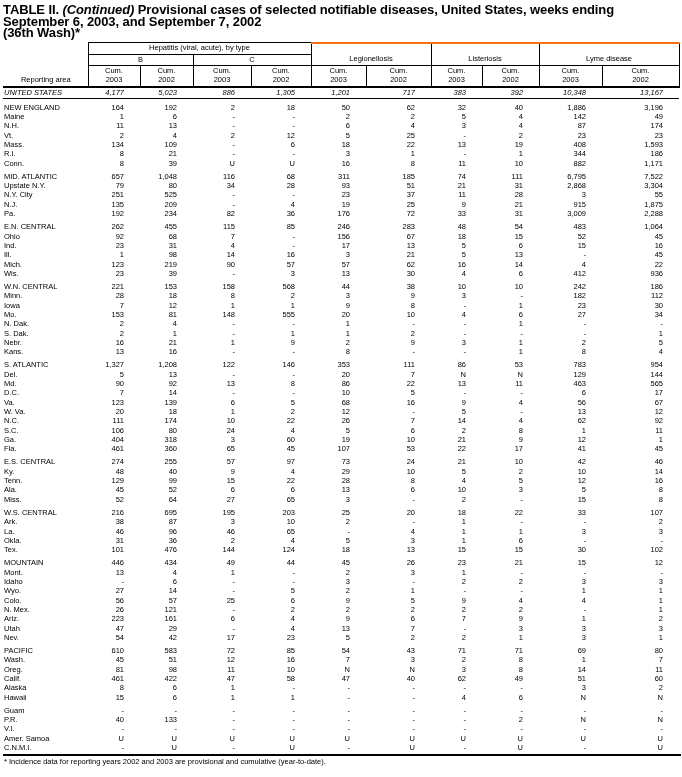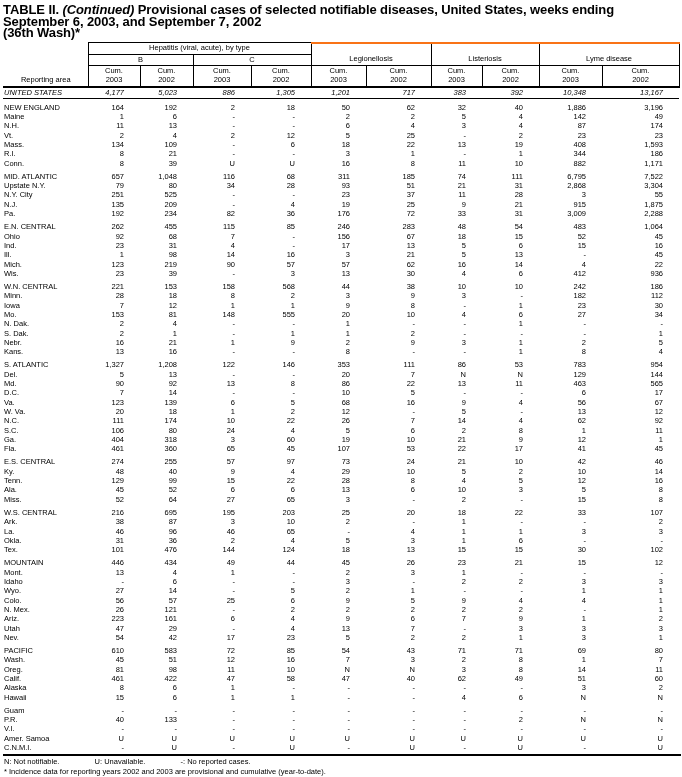--- a/index.html
+++ b/index.html
@@ -971,21 +971,16 @@
           <td class="num">U</td>
           <td class="num">-</td>
           <td class="num">U</td>
         </tr>
       </tbody>
   </table>
 
   <div class="bottom-rule"></div>
 
   <div class="footnotes">
-    <div>
-      <span class="leg-item">N: Not notifiable.</span>
-      <span class="leg-item">U: Unavailable.</span>
-      <span class="leg-item">-: No reported cases.</span>
-    </div>
     <div>* Incidence data for reporting years 2002 and 2003 are provisional and cumulative (year-to-date).</div>
   </div>
 
 </div>
 
 </body></html>

